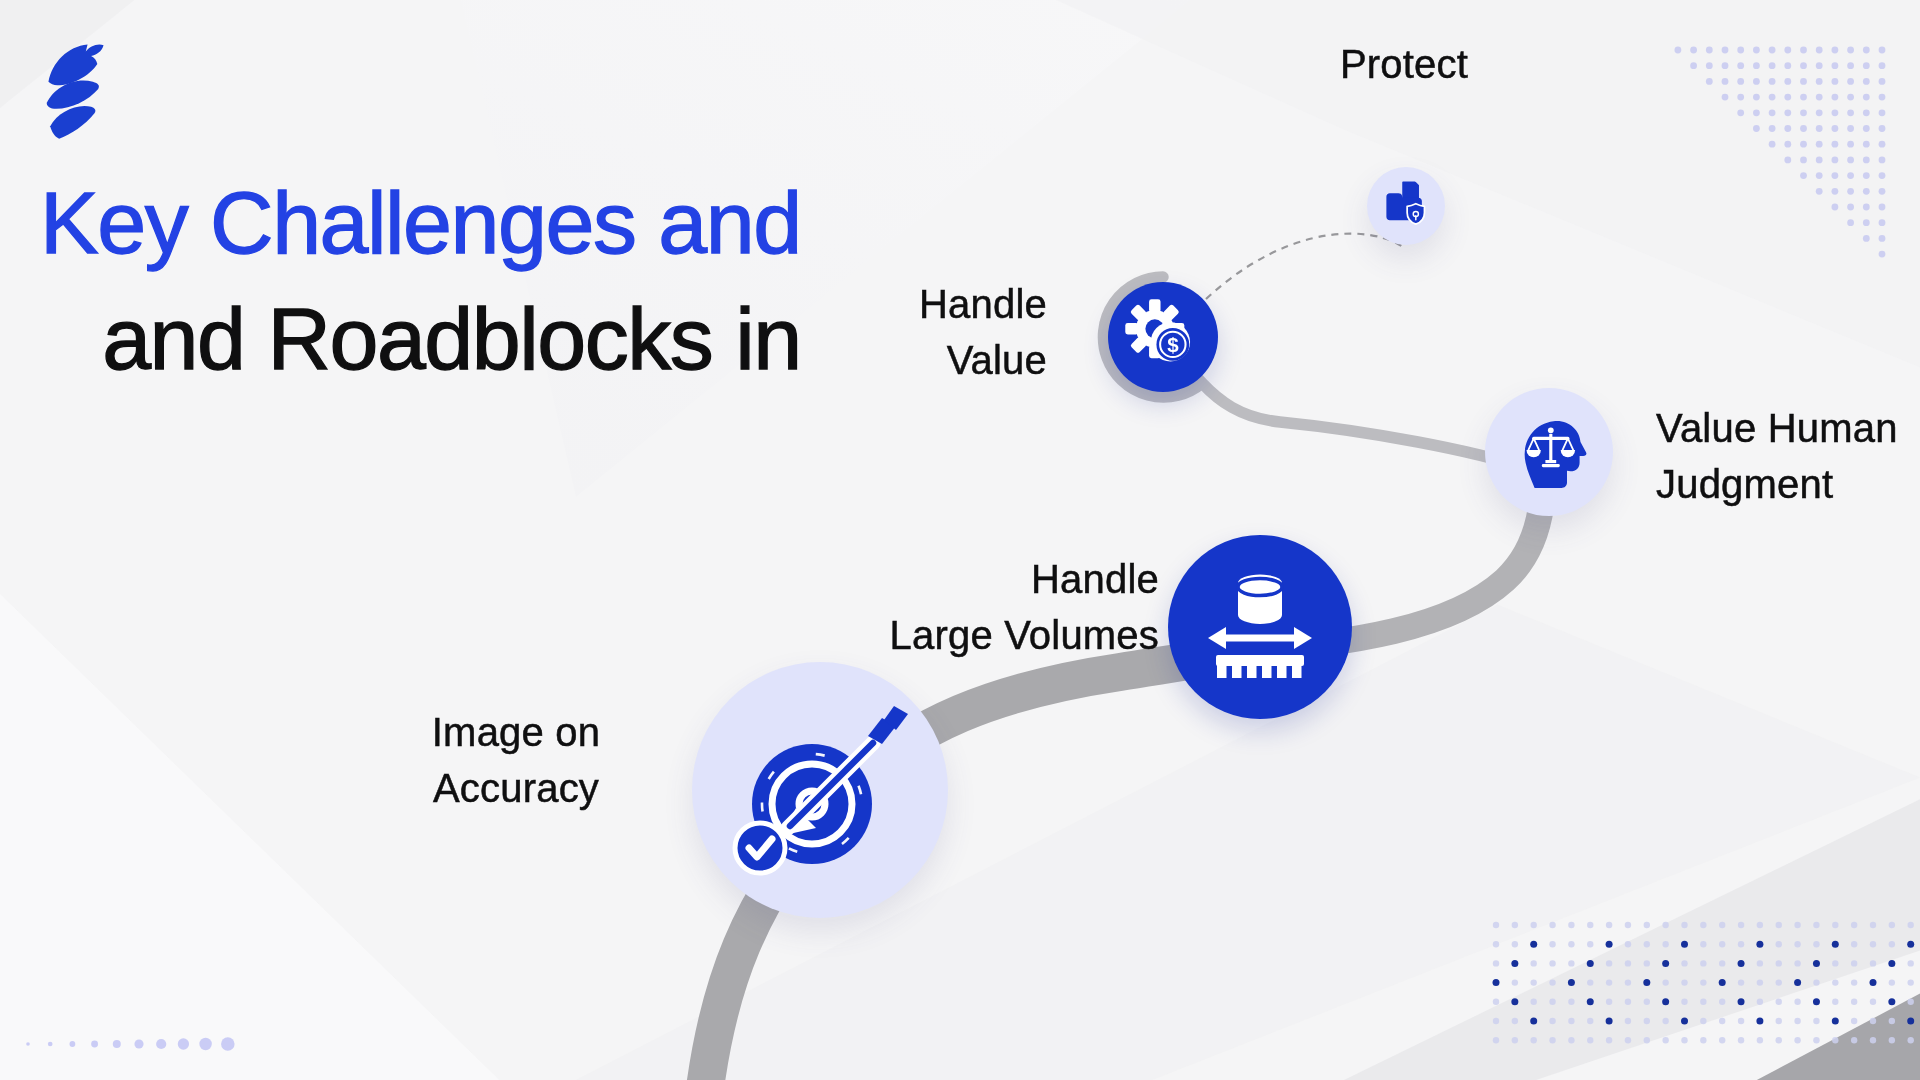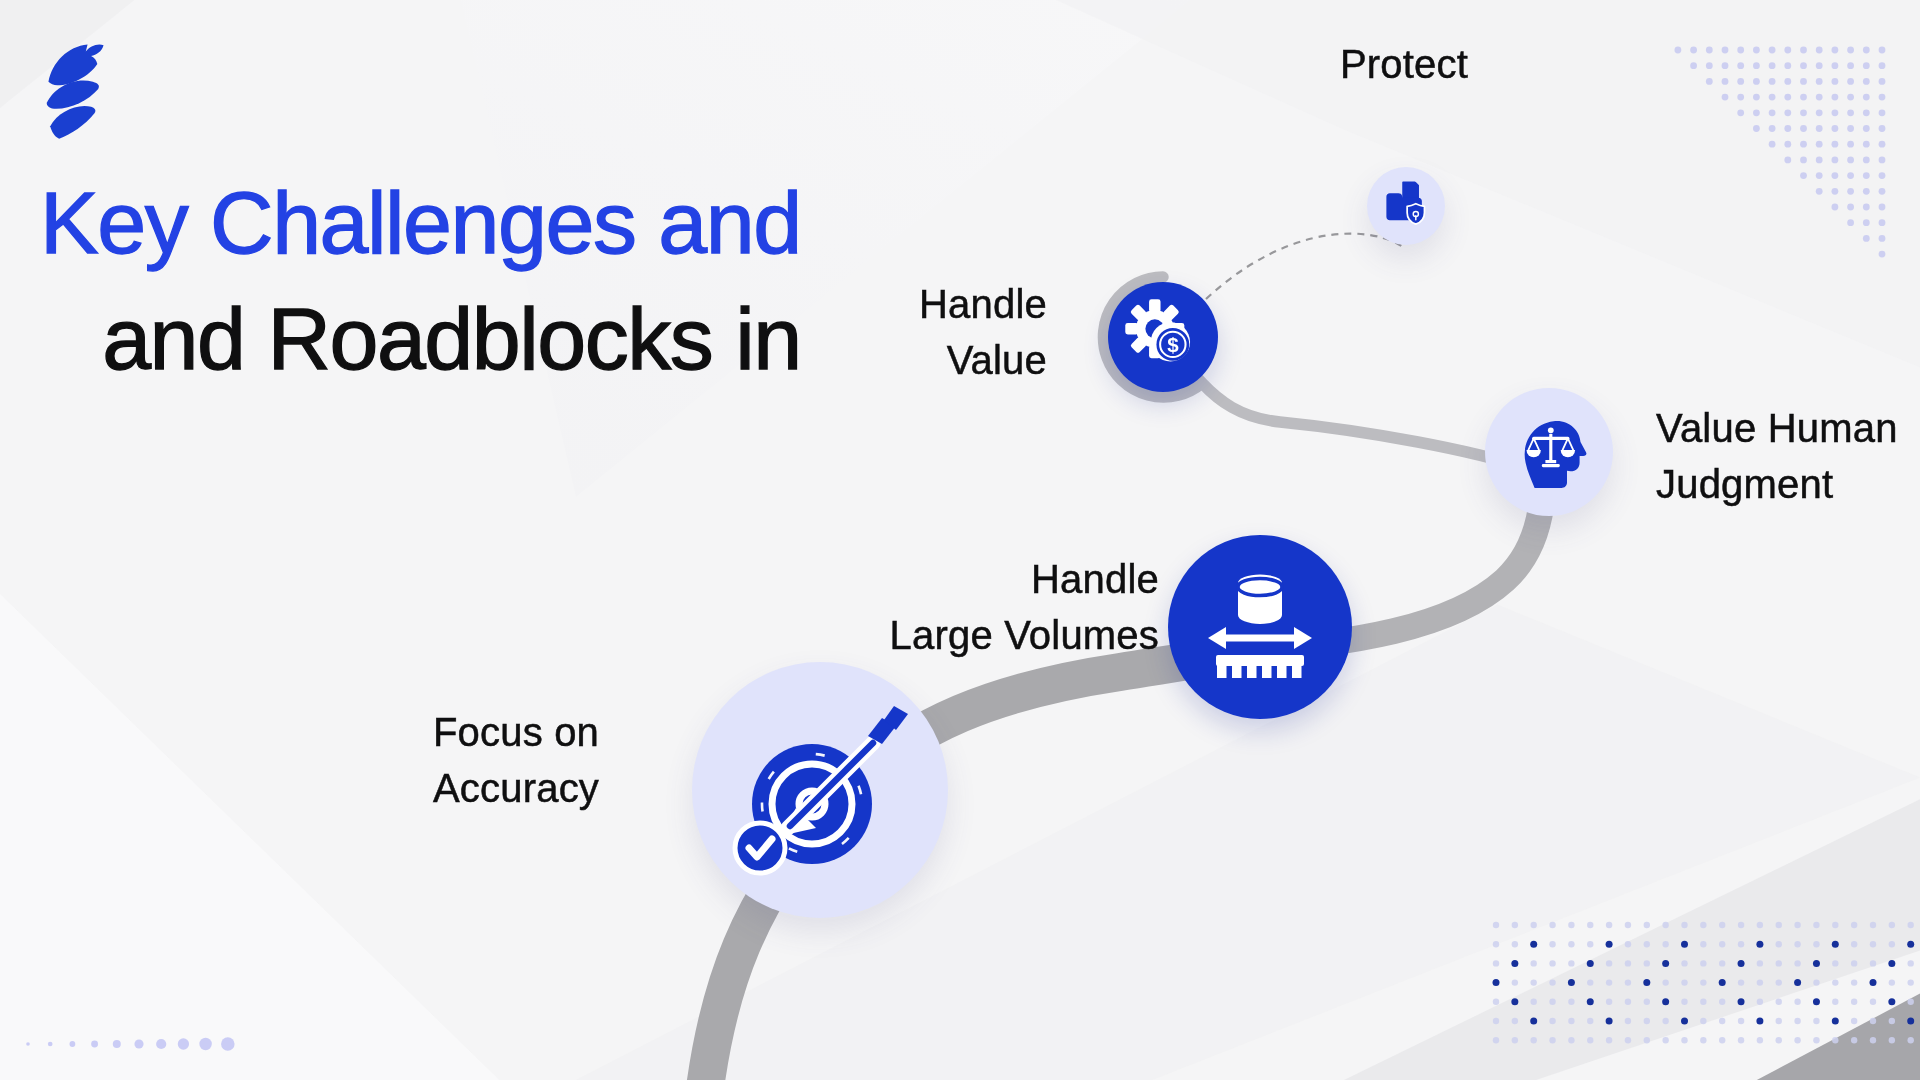--- a/index.html
+++ b/index.html
@@ -425,21 +425,21 @@
       <path d="M33,37 L27,50 M33,37 L39,50" stroke="#ffffff" stroke-width="2" fill="none"></path>
       <path d="M25,50 a8,8 0 0 0 16,0 Z" fill="#ffffff"></path>
       <path d="M71,37 L65,50 M71,37 L77,50" stroke="#ffffff" stroke-width="2" fill="none"></path>
       <path d="M63,50 a8,8 0 0 0 16,0 Z" fill="#ffffff"></path>
       <rect x="46" y="61" width="12" height="3.5" fill="#ffffff"></rect>
       <rect x="42" y="65.5" width="20" height="3.5" rx="1.5" fill="#ffffff"></rect>
     </svg>
   </div>
 
   <div class="mlabel lab-center" style="left:316px;top:704px;width:400px;">
-    <div>Focus on</div>
+    <div>Image on</div>
     <div>Accuracy</div>
   </div>
 
   <div class="mlabel lab-right" style="left:759px;top:551px;width:400px;">
     <div>Handle</div>
     <div>Large Volumes</div>
   </div>
 
   <div class="mlabel lab-right" style="left:647px;top:276px;width:400px;">
     <div>Handle</div>

